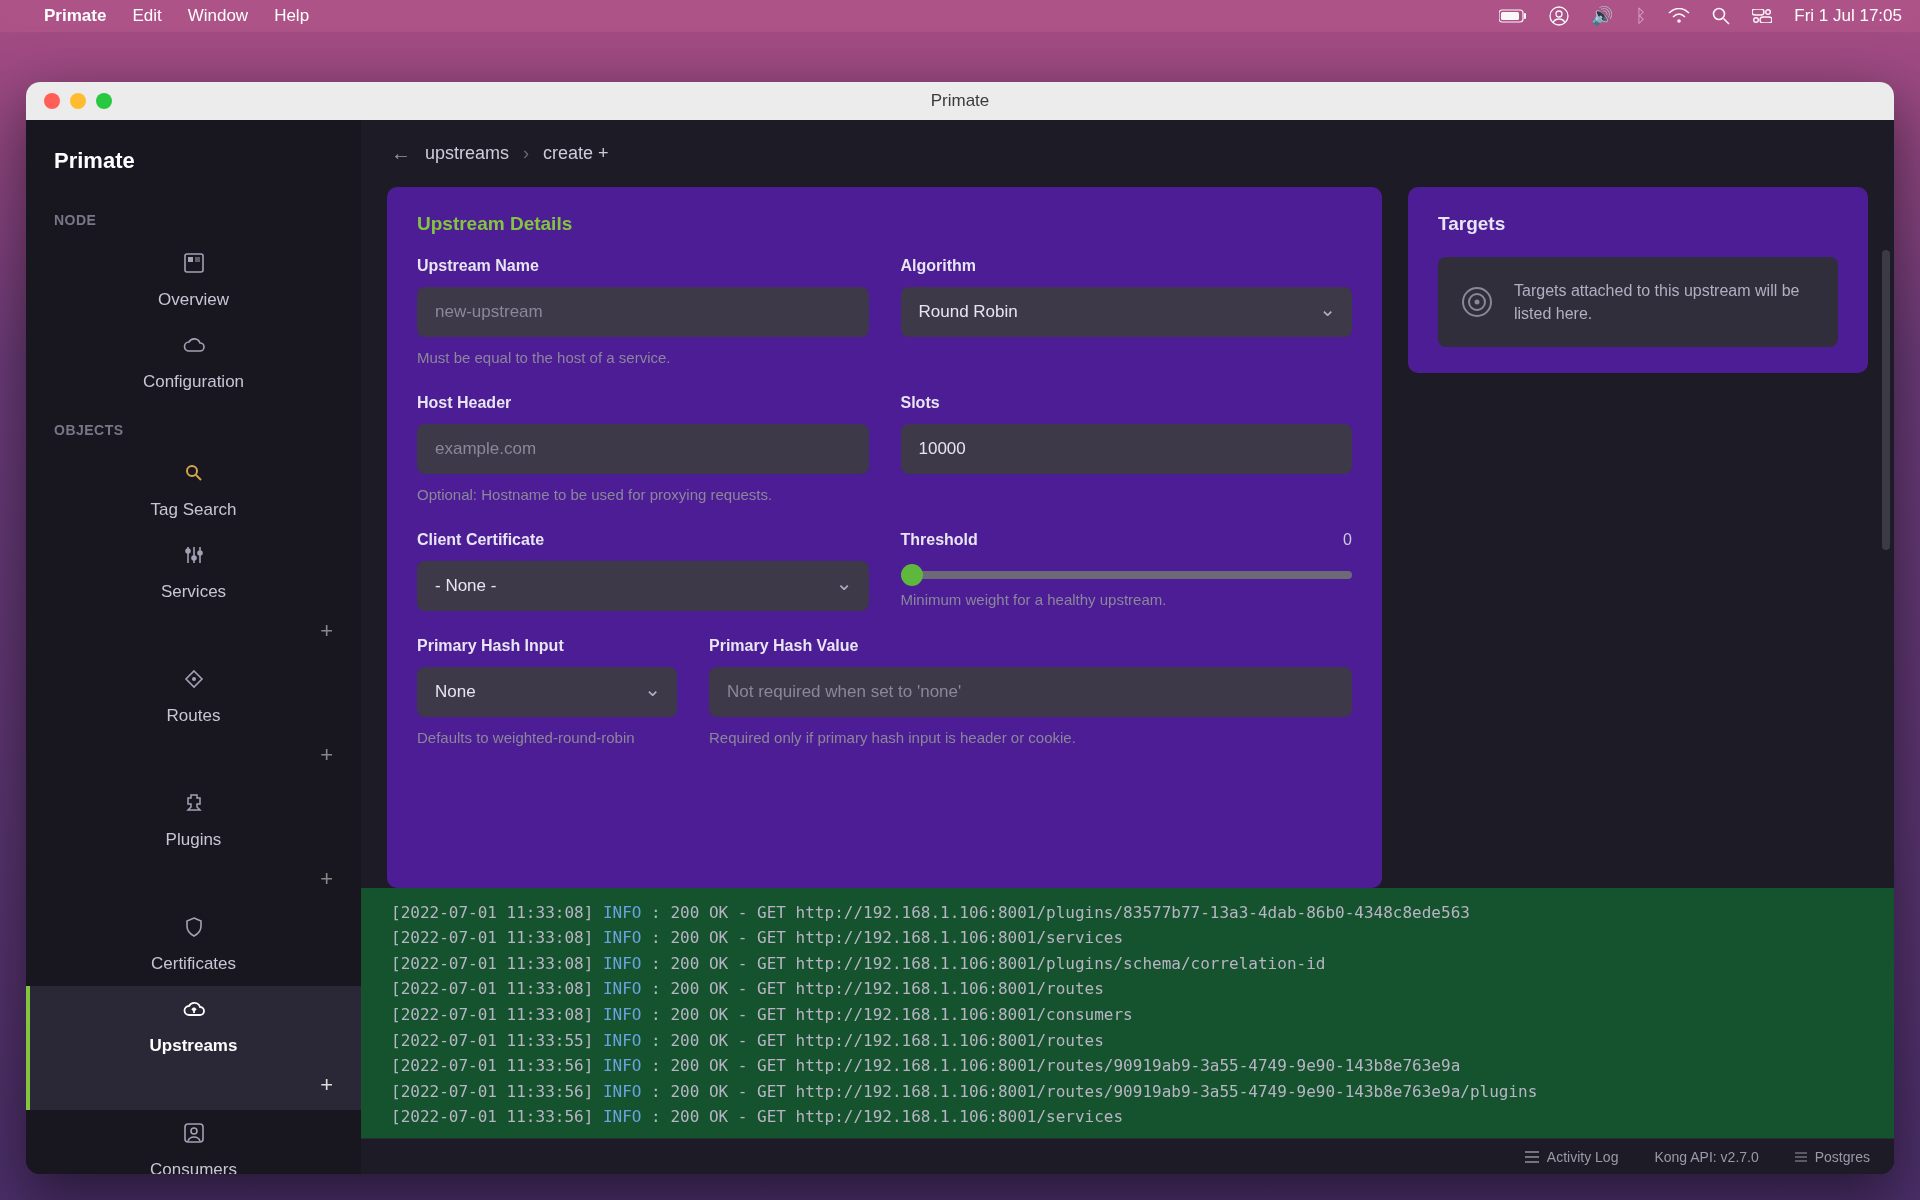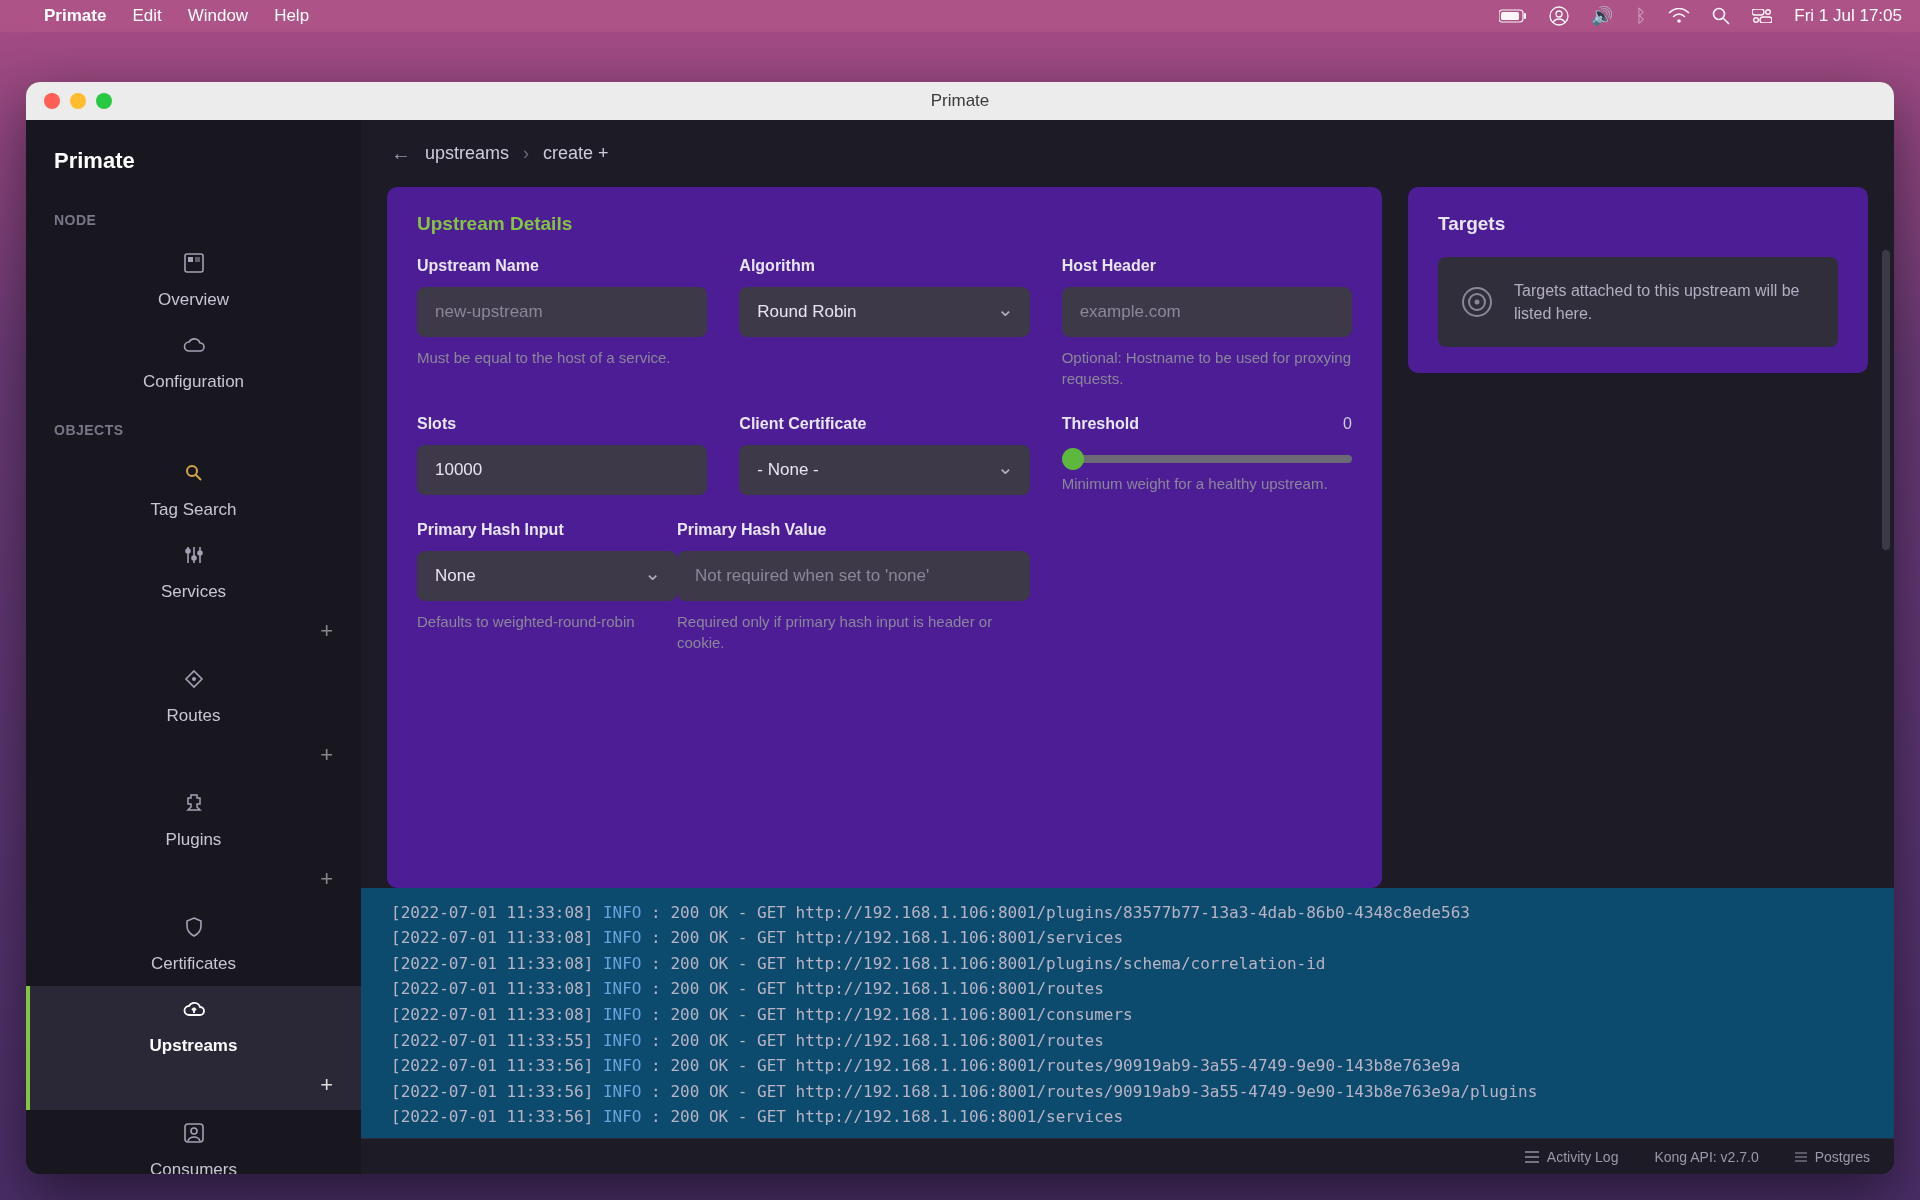--- a/index.html
+++ b/index.html
@@ -74,43 +74,43 @@
 .targets-panel{width:460px}
 .panel h2{font-size:19px;font-weight:700;margin-bottom:22px}
 .form-panel h2{color:#84c540}
 .targets-panel h2{color:#e8e5f2}
 .targets-box{
   background:#312e3b;border-radius:8px;padding:22px;display:flex;gap:20px;align-items:center;color:#b3aec2;margin-top:8px
 }
 .targets-box .bull-ico{width:34px;height:34px;flex-shrink:0}
 .targets-box p{font-size:16px;line-height:1.45}
 
-.form-grid{display:grid;grid-template-columns:1fr 1fr 1fr;gap:26px 32px}
+.form-grid{display:grid;grid-template-columns:1fr 1fr;gap:26px 32px}
 .span2{grid-column:1/3}
 .field label{display:block;color:#e8e5f2;font-size:16px;font-weight:600;margin-bottom:12px}
 .field .label-row{display:flex;justify-content:space-between;align-items:flex-start}
 .field .label-row .value{color:#cfcbdc;font-weight:400}
 .input,.select{
   width:100%;height:50px;background:#3d3948;border:none;border-radius:8px;padding:0 18px;
   color:#e8e5f2;font-size:17px;outline:none
 }
 .input::placeholder{color:#8b879a}
 .select{appearance:none;background-image:none;position:relative}
 .select-wrap{position:relative}
 .select-wrap::after{content:"⌄";position:absolute;right:16px;top:10px;color:#b3aec2;font-size:20px;pointer-events:none}
 .help{color:#8b879a;font-size:15px;margin-top:10px;line-height:1.4}
 .slider{width:100%;margin-top:10px}
 .slider-track{height:8px;background:#6d6a78;border-radius:4px;position:relative}
 .slider-thumb{position:absolute;left:0;top:-7px;width:22px;height:22px;background:#5fb83e;border-radius:50%;cursor:grab}
 
-.two-col{display:grid;grid-template-columns:260px 1fr;}
+.two-col{display:grid;grid-template-columns:260px 1fr;gap:32px}
 
 
 .log{
-  background:#0c4a6e;padding:12px 22px 8px 30px;font-family:ui-monospace,Menlo,monospace;font-size:16px;
+  background:#14532d;padding:12px 22px 8px 30px;font-family:ui-monospace,Menlo,monospace;font-size:16px;
   color:#b8b4c5;line-height:1.6;overflow:auto;flex-shrink:0;max-height:260px
 }
 .log .lvl{color:#6aa3e0}
 
 .statusbar{
   height:36px;background:#1d1b25;border-top:1px solid #2e2b38;display:flex;align-items:center;
   justify-content:flex-end;gap:36px;padding:0 24px;color:#9c98ab;font-size:14px
 }
 .statusbar span{display:flex;align-items:center;gap:8px;cursor:default}
 .scrollbar{position:absolute;right:4px;top:130px;width:8px;height:300px;background:#3d3a48;border-radius:4px}

